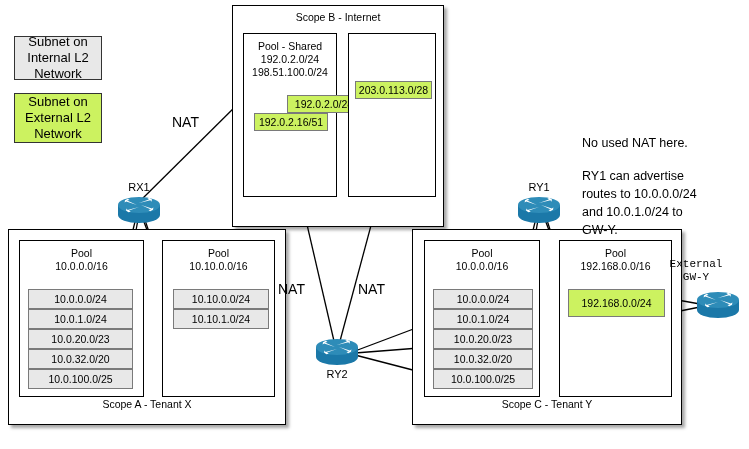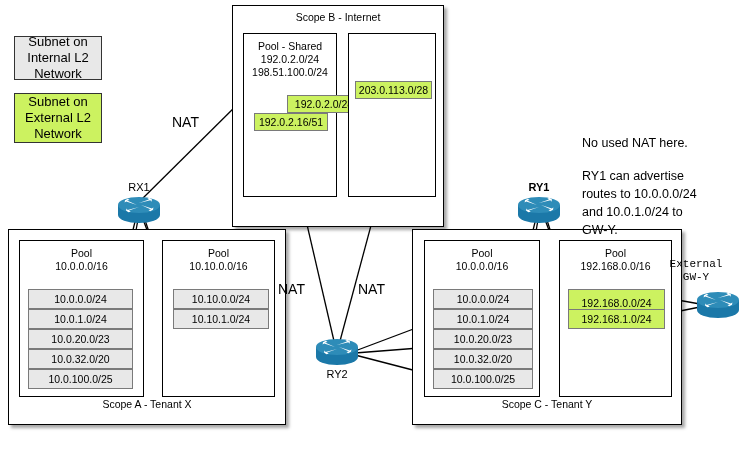--- a/index.html
+++ b/index.html
@@ -171,41 +171,38 @@
         <span>10.0.100.0/25</span>
       </div>
     </div>
 
     <div class="pool" style="left:146px;top:10px;width:113px;height:157px;">
       <div class="pool-hdr" style="top:6px;white-space:pre-line;">Pool
 192.168.0.0/16</div>
       <div class="subnet s-ext" style="left:8px;top:48px;width:97px;height:28px;">
         <span>192.168.0.0/24</span>
       </div>
-      <div class="subnet s-ext" style="left:8px;top:68px;width:97px;height:20px;">
-        <span>192.168.1.0/24</span>
-      </div>
     </div>
   </div>
 
   <div class="rtr-label" style="left:107px;top:181px;width:64px;">RX1</div>
   <div class="router" style="left:117px;top:196px;">
     <svg width="44" height="28" viewBox="0 0 44 28" xmlns="http://www.w3.org/2000/svg">
       <path d="M1 9 L1 19 A21 8 0 0 0 43 19 L43 9 Z" fill="#1b78a8"></path>
       <ellipse cx="22" cy="9" rx="21" ry="8" fill="#2e8cb8"></ellipse>
       <g fill="#ffffff">
         <path d="M20 9 L10 4.5 L12.5 4.0 L10.8 2.8 L8 4.2 L7.6 6.4 L9.2 5.6 Z"></path>
         <path d="M24 9 L34 13.5 L31.5 14 L33.2 15.2 L36 13.8 L36.4 11.6 L34.8 12.4 Z"></path>
         <path d="M22 7 L32 3.6 L30.2 2.4 L32.6 2.0 L35 3.6 L34.4 5.8 L33.4 4.3 Z"></path>
         <path d="M22 11 L12 14.6 L13.8 15.8 L11.4 16.2 L9 14.6 L9.6 12.4 L10.6 13.9 Z"></path>
       </g>
     </svg>
   </div>
 
-  <div class="rtr-label" style="left:507px;top:181px;width:64px;font-weight:bold;">RY1</div>
+  <div class="rtr-label" style="left:507px;top:181px;width:64px;">RY1</div>
   <div class="router" style="left:517px;top:196px;">
     <svg width="44" height="28" viewBox="0 0 44 28" xmlns="http://www.w3.org/2000/svg">
       <path d="M1 9 L1 19 A21 8 0 0 0 43 19 L43 9 Z" fill="#1b78a8"></path>
       <ellipse cx="22" cy="9" rx="21" ry="8" fill="#2e8cb8"></ellipse>
       <g fill="#ffffff">
         <path d="M20 9 L10 4.5 L12.5 4.0 L10.8 2.8 L8 4.2 L7.6 6.4 L9.2 5.6 Z"></path>
         <path d="M24 9 L34 13.5 L31.5 14 L33.2 15.2 L36 13.8 L36.4 11.6 L34.8 12.4 Z"></path>
         <path d="M22 7 L32 3.6 L30.2 2.4 L32.6 2.0 L35 3.6 L34.4 5.8 L33.4 4.3 Z"></path>
         <path d="M22 11 L12 14.6 L13.8 15.8 L11.4 16.2 L9 14.6 L9.6 12.4 L10.6 13.9 Z"></path>
       </g>

